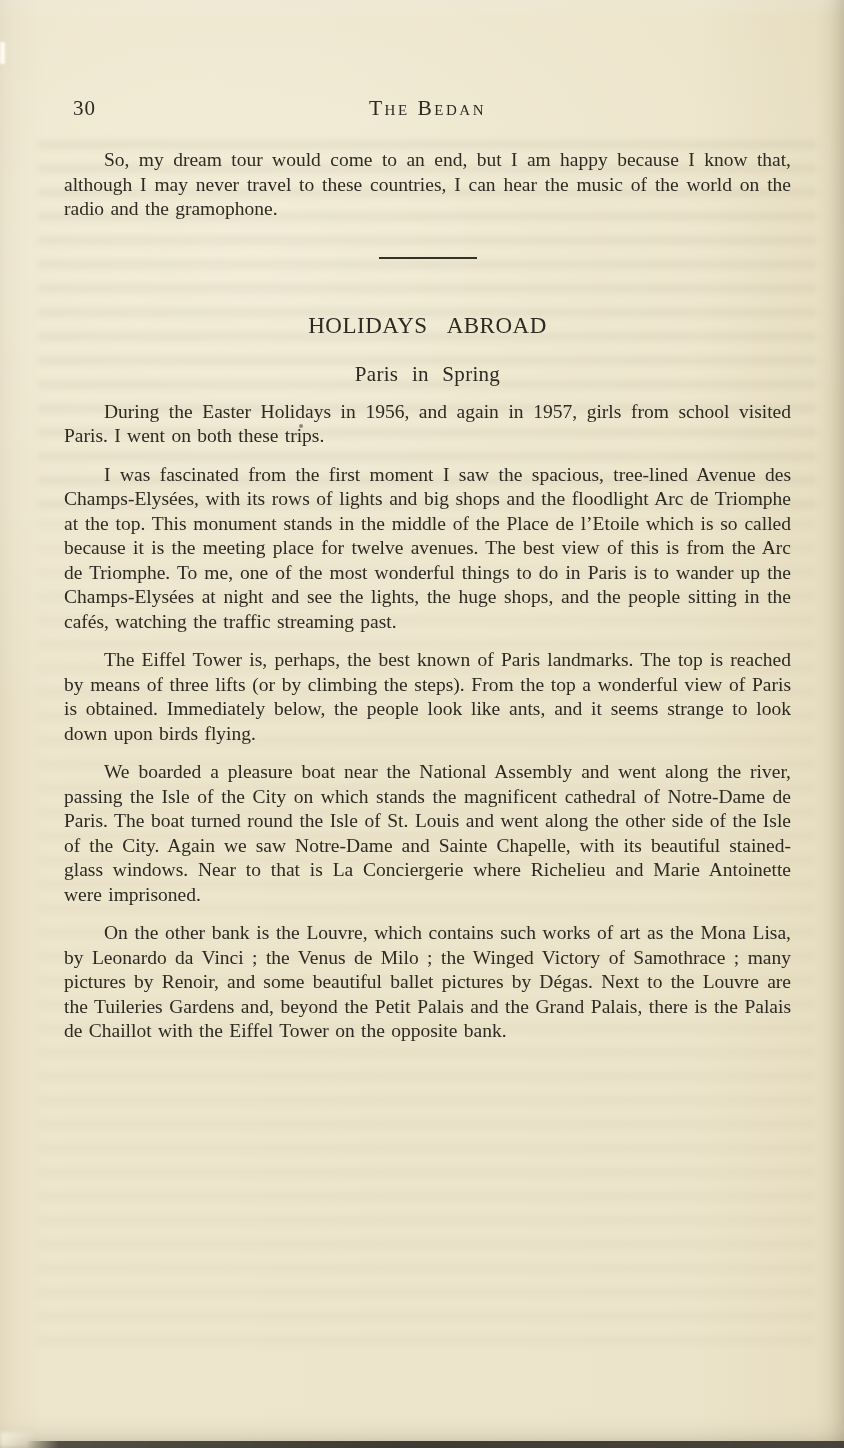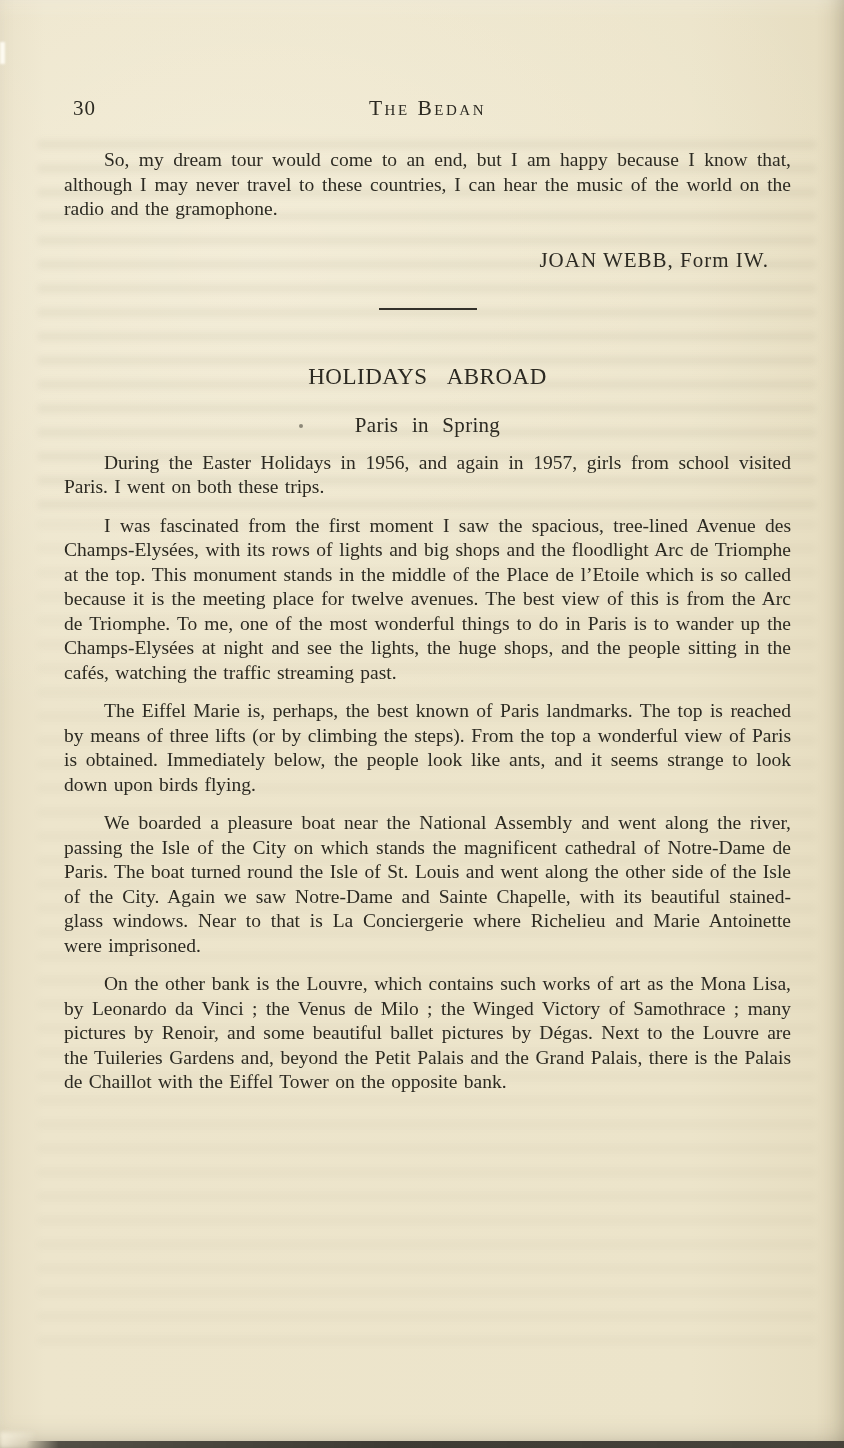--- a/index.html
+++ b/index.html
@@ -163,31 +163,30 @@
 
   <div class="content">
 
     <header class="running-header">
       <span class="page-number">30</span>
       <span class="running-title">The Bedan</span>
     </header>
 
     <p class="para first-after-header">So, my dream tour would come to an end, but I am happy because I know that, although I may never travel to these countries, I can hear the music of the world on the radio and the gramophone.</p>
 
-    <p class="byline">JOAN WEBB, Form IW.</p>
 
     <hr class="section-rule">
 
     <h1 class="article-title">HOLIDAYS ABROAD</h1>
 
     <h2 class="article-subtitle">Paris in Spring</h2>
 
     <p class="para first-body">During the Easter Holidays in 1956, and again in 1957, girls from school visited Paris. I went on both these trips.</p>
     <p class="para">I was fascinated from the first moment I saw the spacious, tree-lined Avenue des Champs-Elysées, with its rows of lights and big shops and the floodlight Arc de Triomphe at the top. This monument stands in the middle of the Place de l’Etoile which is so called because it is the meeting place for twelve avenues. The best view of this is from the Arc de Triomphe. To me, one of the most wonderful things to do in Paris is to wander up the Champs-Elysées at night and see the lights, the huge shops, and the people sitting in the cafés, watching the traffic streaming past.</p>
-    <p class="para">The Eiffel Marie is, perhaps, the best known of Paris landmarks. The top is reached by means of three lifts (or by climbing the steps). From the top a wonderful view of Paris is obtained. Immediately below, the people look like ants, and it seems strange to look down upon birds flying.</p>
+    <p class="para">The Eiffel Tower is, perhaps, the best known of Paris landmarks. The top is reached by means of three lifts (or by climbing the steps). From the top a wonderful view of Paris is obtained. Immediately below, the people look like ants, and it seems strange to look down upon birds flying.</p>
     <p class="para">We boarded a pleasure boat near the National Assembly and went along the river, passing the Isle of the City on which stands the magnificent cathedral of Notre-Dame de Paris. The boat turned round the Isle of St. Louis and went along the other side of the Isle of the City. Again we saw Notre-Dame and Sainte Chapelle, with its beautiful stained-glass windows. Near to that is La Conciergerie where Richelieu and Marie Antoinette were imprisoned.</p>
     <p class="para">On the other bank is the Louvre, which contains such works of art as the Mona Lisa, by Leonardo da Vinci ; the Venus de Milo ; the Winged Victory of Samothrace ; many pictures by Renoir, and some beautiful ballet pictures by Dégas. Next to the Louvre are the Tuileries Gardens and, beyond the Petit Palais and the Grand Palais, there is the Palais de Chaillot with the Eiffel Tower on the opposite bank.</p>
 
   </div>
 
   <div class="corner-curl"></div>
   <div class="bottom-edge"></div>
 
 </div>
 

